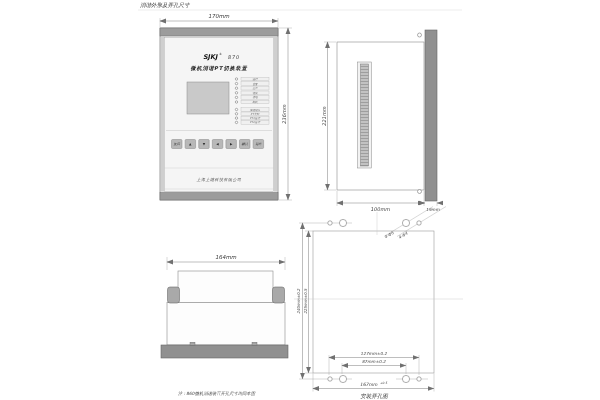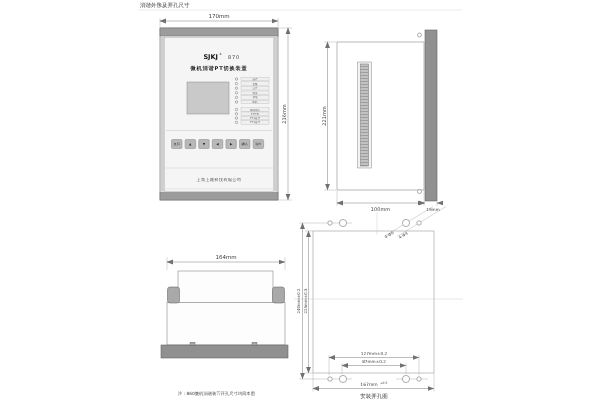--- a/index.html
+++ b/index.html
@@ -1,17 +1,17 @@
 <!DOCTYPE html>
 <html><head>
 <meta charset="utf-8">
 <style>
   html,body{margin:0;padding:0;background:#ffffff;}
   .stage{position:relative;width:508px;height:400px;background:#ffffff;overflow:hidden;
-         font-family:"DejaVu Sans",sans-serif;}
+         font-family:"DejaVu Sans",sans-serif;font-style:italic;}
   svg{position:absolute;left:0;top:0;}
   svg text{fill:#3c3c3c;font-family:"DejaVu Sans",sans-serif;}
   .t26{font-size:2.6px;fill:#666;}
   .t3{font-size:3px;fill:#333;}
   .t32{font-size:3.2px;fill:#2e2e2e;}
   .t4{font-size:4px;fill:#4a4a4a;}
   .t42{font-size:4.2px;fill:#444;}
   .t43{font-size:4.3px;fill:#444;}
   .t45{font-size:4.5px;fill:#444;}
   .t5{font-size:5px;fill:#444;}

